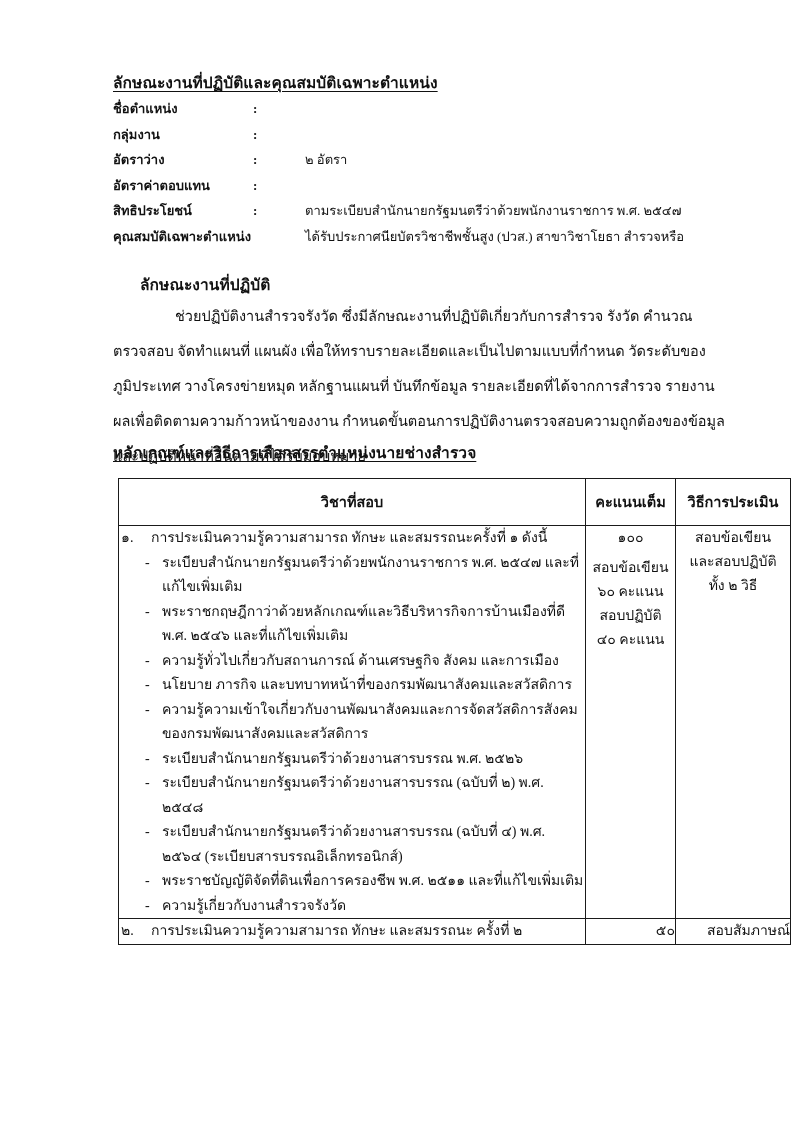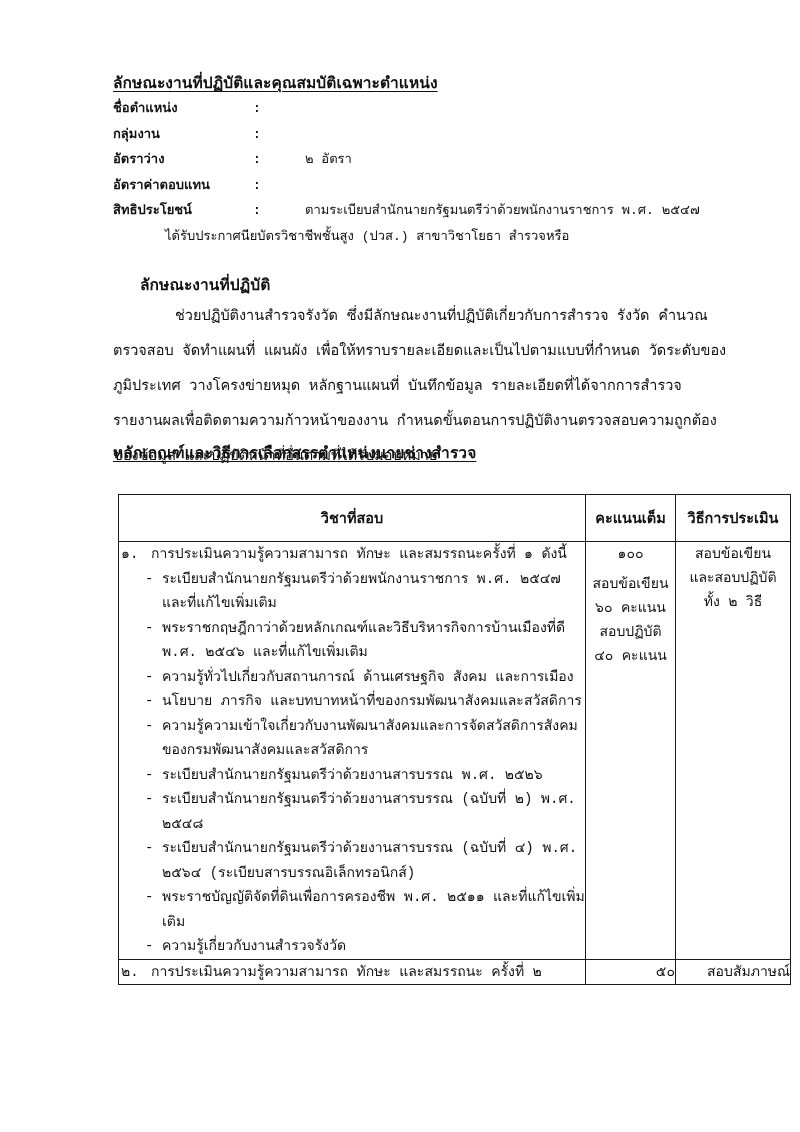--- a/index.html
+++ b/index.html
@@ -5,21 +5,21 @@
   html, body {
     margin: 0;
     padding: 0;
     background: #ffffff;
   }
   .page {
     position: relative;
     width: 800px;
     height: 1132px;
     background: #ffffff;
-    font-family: Liberation Mono, monospace;
+    font-family: Liberation Serif, serif;
     color: #111111;
     overflow: hidden;
   }
 
   
   .section-heading {
     position: absolute;
     font-size: 15.5px;
     font-weight: bold;
     letter-spacing: 0.1px;
@@ -75,21 +75,20 @@
 
   
   .exam-table {
     position: absolute;
     left: 118px;
     top: 478px;
     width: 672px;
     border-collapse: collapse;
     table-layout: fixed;
     font-size: 14px;
-    margin-top: 16px;
   }
   .exam-table td, .exam-table th {
     border: 1.4px solid #1a1a1a;
     vertical-align: top;
     padding: 0;
   }
   .exam-table thead th {
     text-align: center;
     font-weight: bold;
     font-size: 14.5px;
@@ -170,20 +169,21 @@
     <div class="defrow">
       <div class="def-label">อัตราค่าตอบแทน</div>
       <div class="def-colon">:</div>
     </div>
     <div class="defrow">
       <div class="def-label">สิทธิประโยชน์</div>
       <div class="def-colon">:</div>
       <div class="def-value">ตามระเบียบสำนักนายกรัฐมนตรีว่าด้วยพนักงานราชการ พ.ศ. ๒๕๔๗</div>
     </div>
     <div class="defrow">
+      <div class="def-label">คุณสมบัติเฉพาะตำแหน่ง</div>
       <div class="def-colon"></div>
       <div class="def-value">ได้รับประกาศนียบัตรวิชาชีพชั้นสูง (ปวส.) สาขาวิชาโยธา สำรวจหรือ</div>
     </div>
   </div>
 
   <div class="section-heading" style="left:140px; top:272px;">ลักษณะงานที่ปฏิบัติ</div>
 
   <div class="body-para">ช่วยปฏิบัติงานสำรวจรังวัด ซึ่งมีลักษณะงานที่ปฏิบัติเกี่ยวกับการสำรวจ รังวัด คำนวณ ตรวจสอบ จัดทำแผนที่ แผนผัง เพื่อให้ทราบรายละเอียดและเป็นไปตามแบบที่กำหนด วัดระดับของภูมิประเทศ วางโครงข่ายหมุด หลักฐานแผนที่ บันทึกข้อมูล รายละเอียดที่ได้จากการสำรวจ รายงานผลเพื่อติดตามความก้าวหน้าของงาน กำหนดขั้นตอนการปฏิบัติงานตรวจสอบความถูกต้องของข้อมูล และปฏิบัติหน้าที่อื่นตามที่ได้รับมอบหมาย</div>
 
   <div class="section-heading underlined" style="left:113px; top:440px;">หลักเกณฑ์และวิธีการเลือกสรรตำแหน่งนายช่างสำรวจ</div>

